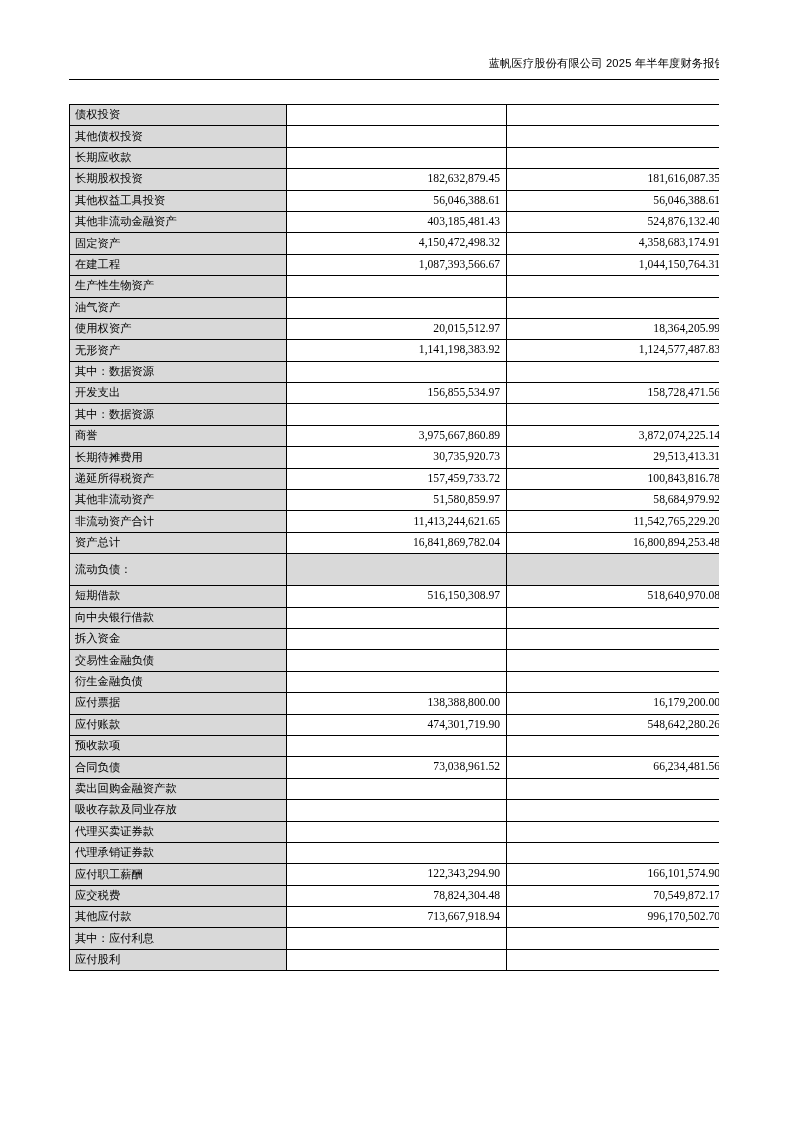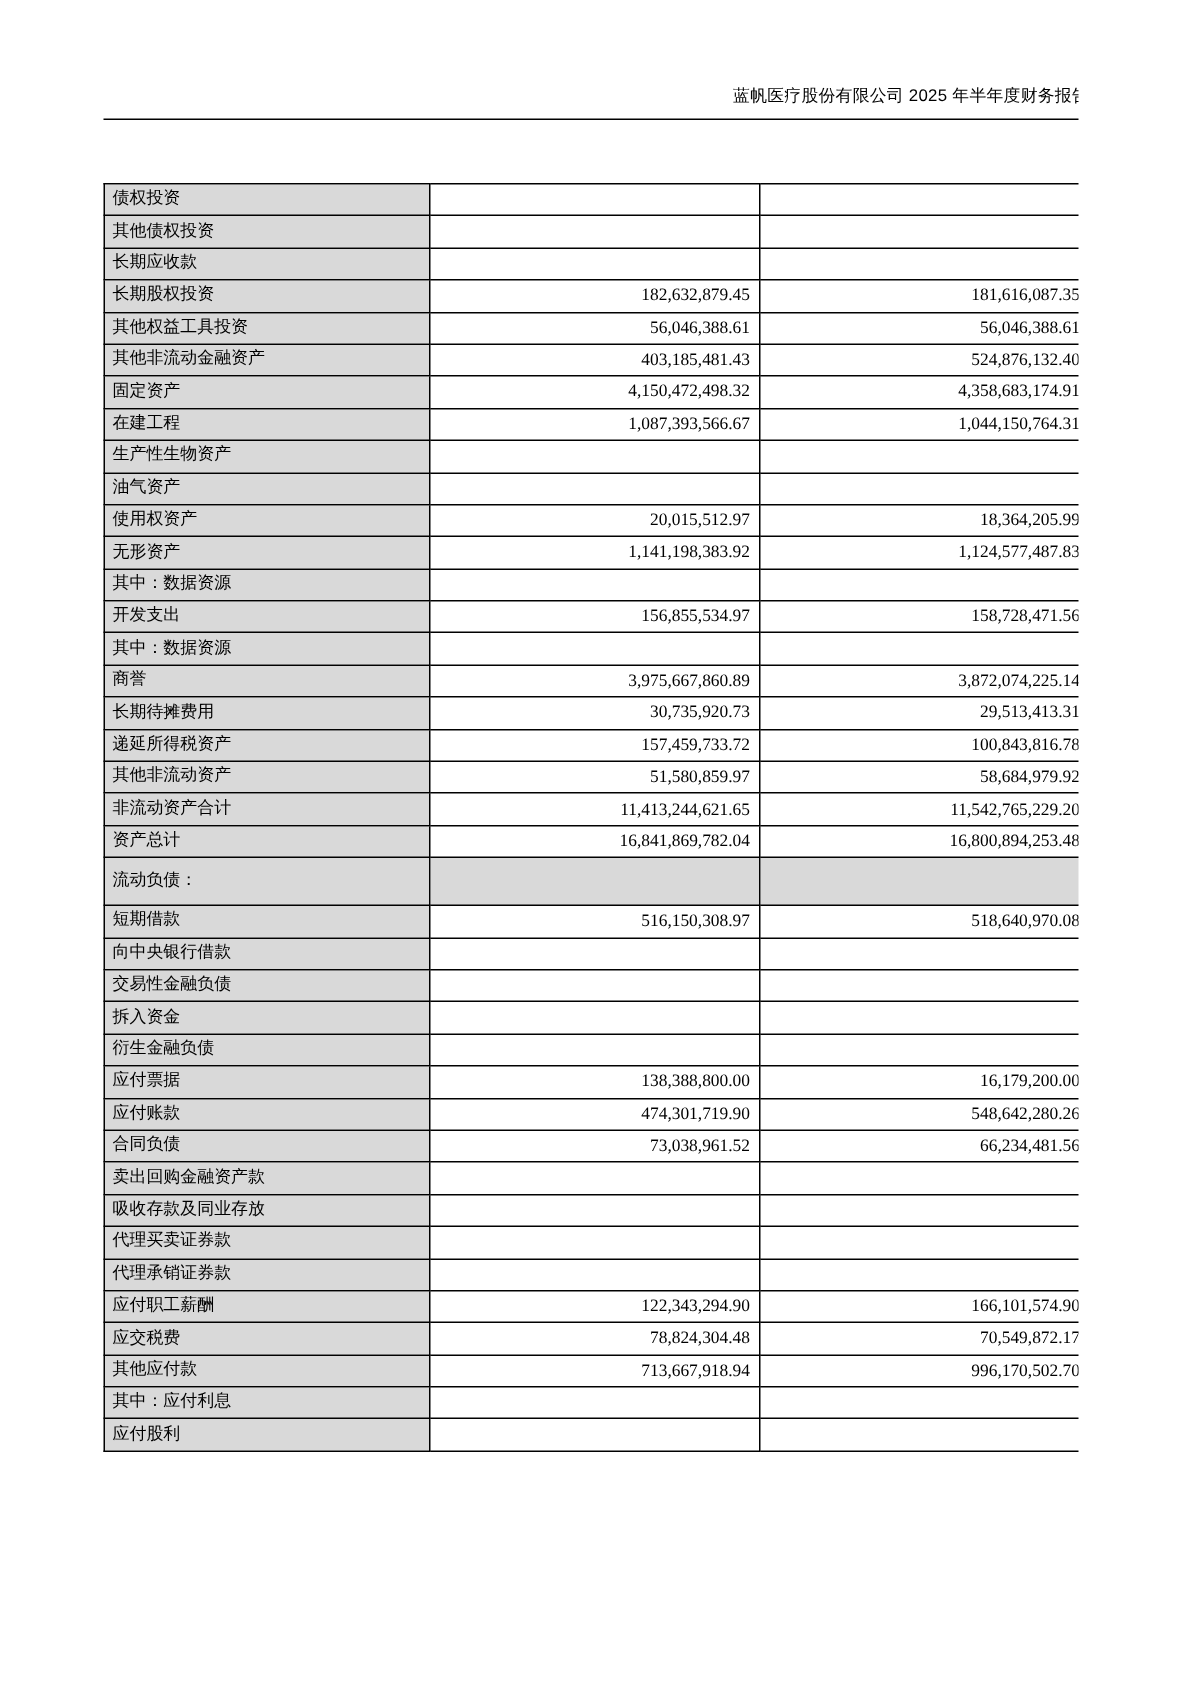--- a/index.html
+++ b/index.html
@@ -48,21 +48,21 @@
     top: 1031px;
     width: 726px;
     text-align: right;
     font-size: 11px;
     color: #000000;
   }
   
   .bs-table {
     position: absolute;
     left: 69px;
-    top: 122px;
+    top: 104px;
     width: 657px;
     border-collapse: collapse;
     table-layout: fixed;
   }
   .bs-table td {
     border: 0.9px solid #000000;
     height: 20.4px;
     padding: 0 5px;
     font-size: 11.3px;
     line-height: 1.05;
@@ -231,45 +231,50 @@
           <td class="label ind1">短期借款</td>
           <td class="val">516,150,308.97</td>
           <td class="val">518,640,970.08</td>
         </tr>
         <tr>
           <td class="label ind1">向中央银行借款</td>
           <td class="val"></td>
           <td class="val"></td>
         </tr>
         <tr>
+          <td class="label ind1">拆入资金</td>
+          <td class="val"></td>
+          <td class="val"></td>
+        </tr>
+        <tr>
           <td class="label ind1">交易性金融负债</td>
-          <td class="val"></td>
-          <td class="val"></td>
-        </tr>
-        <tr>
-          <td class="label ind1">拆入资金</td>
           <td class="val"></td>
           <td class="val"></td>
         </tr>
         <tr>
           <td class="label ind1">衍生金融负债</td>
           <td class="val"></td>
           <td class="val"></td>
         </tr>
         <tr>
           <td class="label ind1">应付票据</td>
           <td class="val">138,388,800.00</td>
           <td class="val">16,179,200.00</td>
         </tr>
         <tr>
           <td class="label ind1">应付账款</td>
           <td class="val">474,301,719.90</td>
           <td class="val">548,642,280.26</td>
         </tr>
         <tr>
+          <td class="label ind1">预收款项</td>
+          <td class="val"></td>
+          <td class="val"></td>
+        </tr>
+        <tr>
           <td class="label ind1">合同负债</td>
           <td class="val">73,038,961.52</td>
           <td class="val">66,234,481.56</td>
         </tr>
         <tr>
           <td class="label ind1">卖出回购金融资产款</td>
           <td class="val"></td>
           <td class="val"></td>
         </tr>
         <tr>

